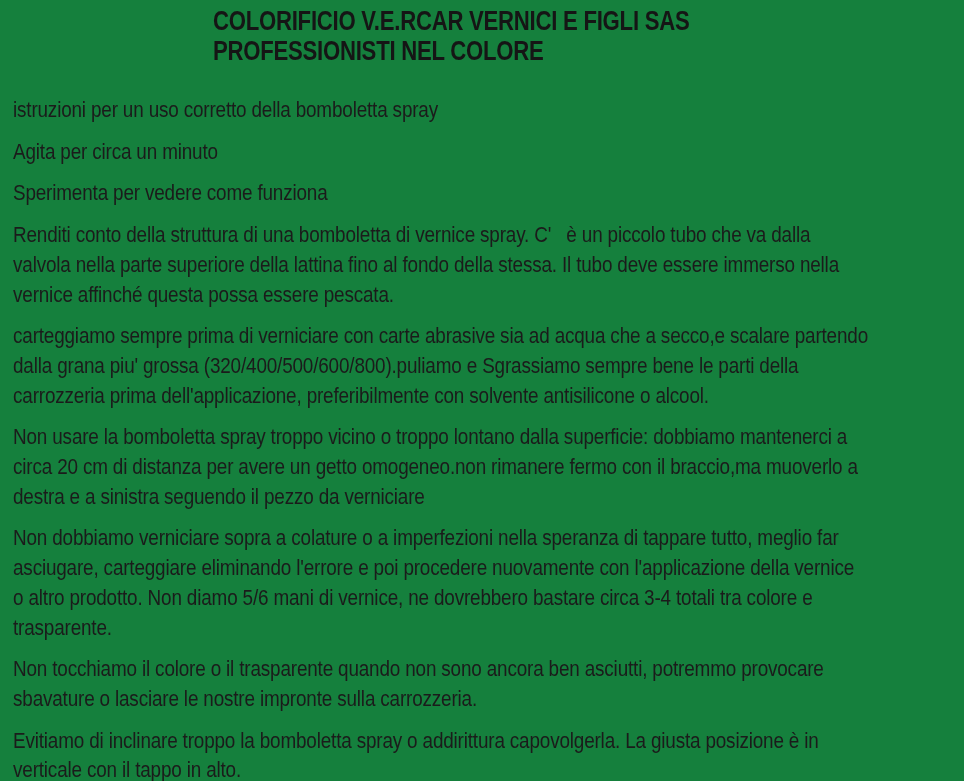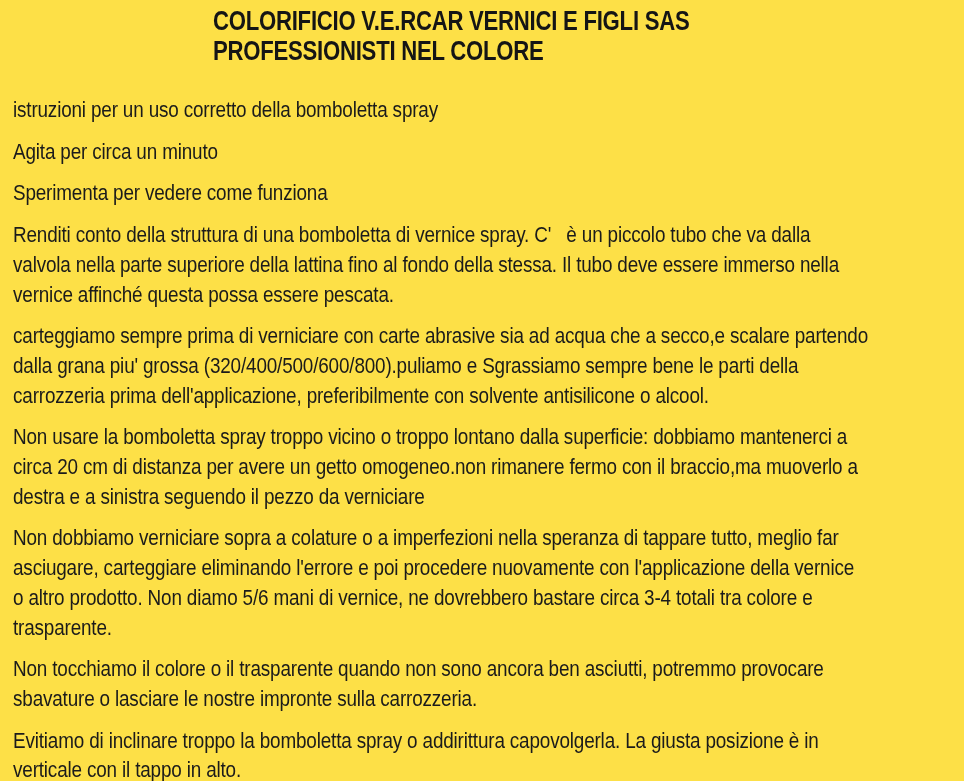--- a/index.html
+++ b/index.html
@@ -4,21 +4,21 @@
 <style>
   html, body {
     margin: 0;
     padding: 0;
     background: #ffffff;
   }
   .page {
     position: relative;
     width: 964px;
     height: 781px;
-    background: #fde047;
+    background: #15803d;
     overflow: hidden;
     font-family: "Liberation Sans", sans-serif;
   }
   .doc-header {
     position: absolute;
     left: 213px;
     top: 6px;
     width: 700px;
     transform: scaleX(0.82);
     transform-origin: left top;

